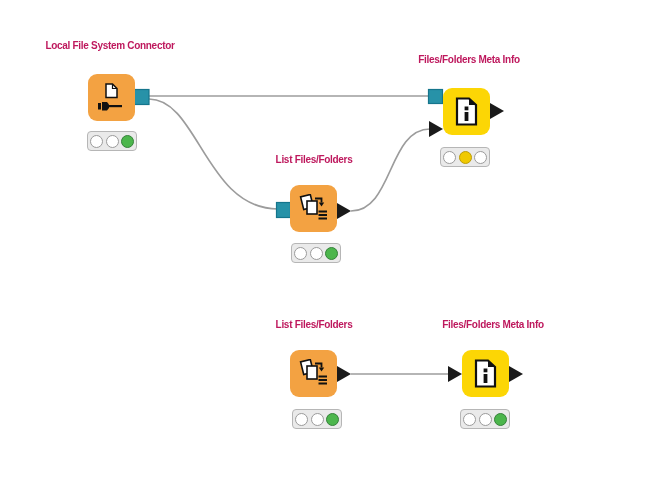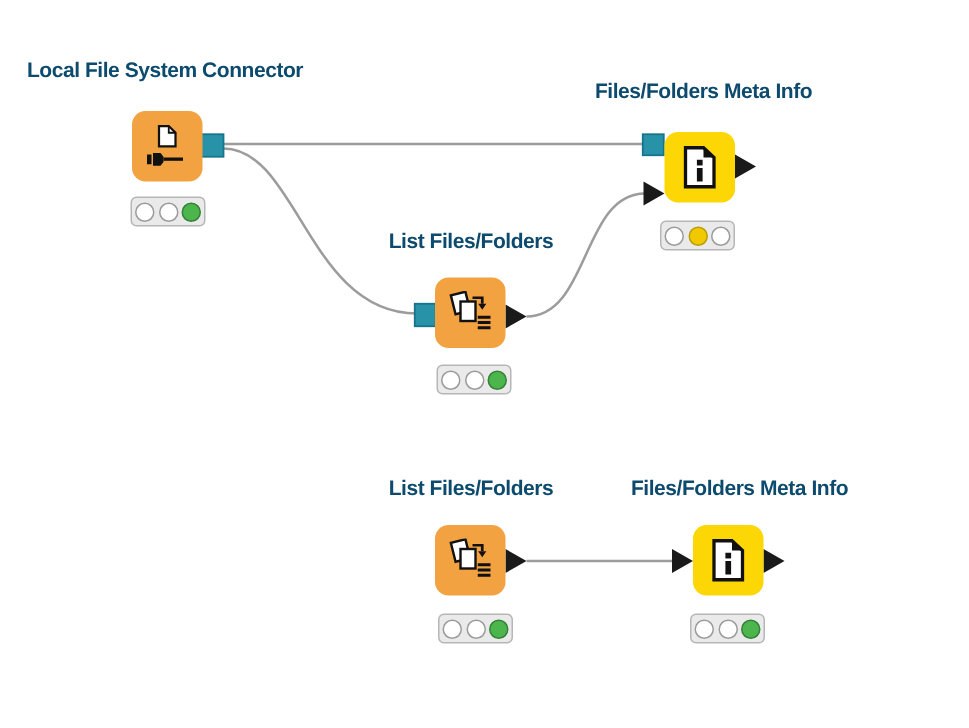--- a/index.html
+++ b/index.html
@@ -2,22 +2,22 @@
 <html><head>
 <meta charset="utf-8">
 <style>
   html,body { margin:0; padding:0; background:#ffffff; }
   body { width:646px; height:485px; font-family:"Liberation Sans", sans-serif; }
   .canvas { position:relative; width:646px; height:485px; overflow:hidden; background:#ffffff; }
 
   .wires { position:absolute; left:0; top:0; width:646px; height:485px; }
 
   .node-title {
-    position:absolute; font-weight:bold; font-size:14px; line-height:16px;
-    color:#0c4a6e; text-align:center; letter-spacing:-0.3px; white-space:nowrap;
+    position:absolute; font-weight:bold; font-size:10px; line-height:16px;
+    color:#be185d; text-align:center; letter-spacing:-0.3px; white-space:nowrap;
   }
 
   .node-body {
     position:absolute; width:47px; height:47px; border-radius:9px;
     display:flex; align-items:center; justify-content:center;
   }
   .orange { background:#F3A242; }
   .yellow { background:#FCD605; }
 
   .traffic-light {

